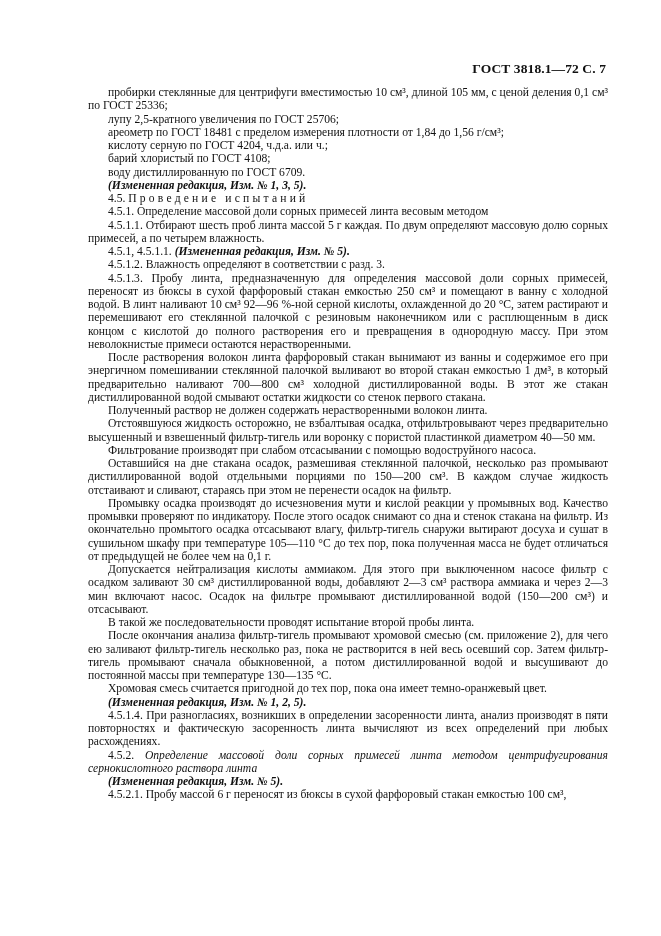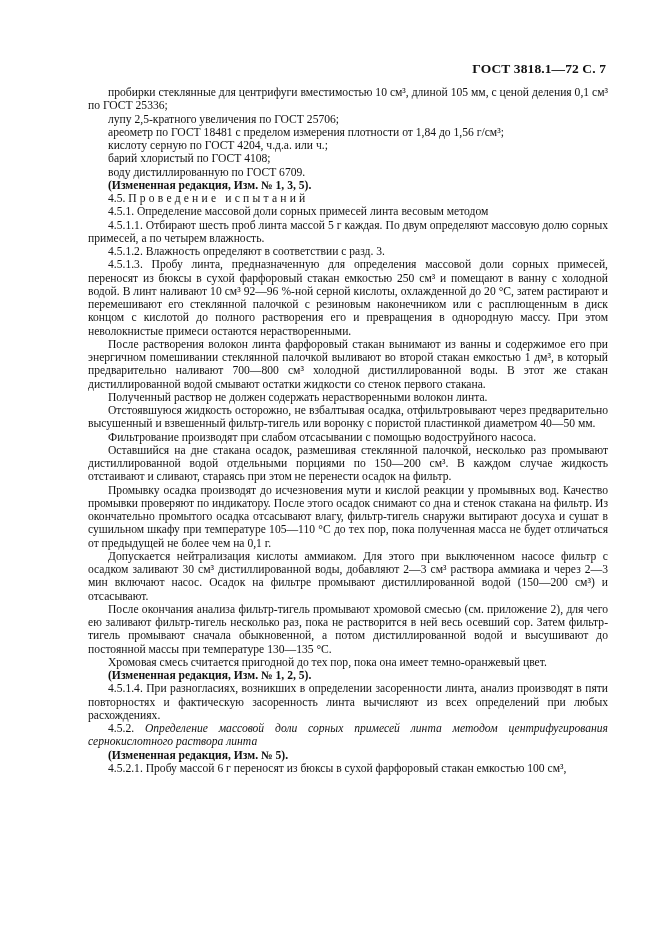--- a/index.html
+++ b/index.html
@@ -3,49 +3,51 @@
 <meta charset="utf-8">
 <style>
   html, body { margin: 0; padding: 0; background: #ffffff; }
   body { width: 661px; height: 936px; position: relative; overflow: hidden;
          font-family: "Liberation Serif", "DejaVu Serif", serif; color: #111; }
   .header { position: absolute; top: 61px; right: 55px; font-weight: bold;
             font-size: 13.5px; letter-spacing: 0.1px; }
   .body { position: absolute; top: 86px; left: 88px; width: 520px;
           font-size: 11.6px; line-height: 13.25px; text-align: justify; }
   .p { margin: 0; text-indent: 20px; }
-  .b { font-weight: bold; }
+  .b { font-weight: bold; font-style: italic; }
   .i { font-style: italic; }
   .sp { letter-spacing: 3.2px; margin-top: 38px; }
 </style>
 </head>
 <body>
 
 <div class="header">ГОСТ 3818.1—72 С. 7</div>
 
 <div class="body">
   <p class="p">пробирки стеклянные для центрифуги вместимостью 10 см³, длиной 105 мм, с ценой деления 0,1 см³ по ГОСТ 25336;</p>
   <p class="p">лупу 2,5-кратного увеличения по ГОСТ 25706;</p>
   <p class="p">ареометр по ГОСТ 18481 с пределом измерения плотности от 1,84 до 1,56 г/см³;</p>
   <p class="p">кислоту серную по ГОСТ 4204, ч.д.а. или ч.;</p>
   <p class="p">барий хлористый по ГОСТ 4108;</p>
   <p class="p">воду дистиллированную по ГОСТ 6709.</p>
   <p class="p b">(Измененная редакция, Изм. №  1, 3, 5).</p>
   <p class="p"><span>4.5. </span><span class="sp">Проведение испытаний</span></p>
   <p class="p">4.5.1.  Определение массовой доли сорных примесей линта весовым методом</p>
   <p class="p">4.5.1.1.  Отбирают шесть проб линта массой 5 г каждая. По двум определяют массовую долю сорных примесей, а по четырем влажность.</p>
+  <p class="p"><span>4.5.1, 4.5.1.1.  </span><span class="b">(Измененная редакция, Изм. №  5).</span></p>
   <p class="p">4.5.1.2.  Влажность определяют в соответствии с разд. 3.</p>
   <p class="p">4.5.1.3.  Пробу линта, предназначенную для определения массовой доли сорных примесей, переносят из бюксы в сухой фарфоровый стакан емкостью 250 см³ и помещают в ванну с холодной водой. В линт наливают 10 см³ 92—96 %-ной серной кислоты, охлажденной до 20 °С, затем растирают и перемешивают его стеклянной палочкой с резиновым наконечником или с расплющенным в диск концом с  кислотой до полного растворения его и превращения в однородную массу. При этом неволокнистые примеси остаются нерастворенными.</p>
   <p class="p">После растворения волокон линта фарфоровый стакан вынимают из ванны и содержимое его при энергичном помешивании стеклянной палочкой выливают во второй стакан емкостью 1 дм³, в который предварительно наливают 700—800 см³ холодной дистиллированной воды. В этот же стакан дистиллированной водой смывают остатки жидкости со стенок первого стакана.</p>
   <p class="p">Полученный раствор не должен содержать нерастворенными волокон линта.</p>
   <p class="p">Отстоявшуюся жидкость осторожно, не взбалтывая осадка, отфильтровывают через предварительно высушенный и взвешенный фильтр-тигель или воронку с пористой пластинкой диаметром 40—50 мм.</p>
   <p class="p">Фильтрование производят при слабом отсасывании с помощью водоструйного насоса.</p>
   <p class="p">Оставшийся на дне стакана осадок, размешивая стеклянной палочкой, несколько раз промывают дистиллированной водой отдельными порциями по 150—200 см³. В каждом случае жидкость отстаивают и сливают, стараясь при этом не перенести осадок на фильтр.</p>
   <p class="p">Промывку осадка производят до исчезновения мути и кислой реакции у промывных вод. Качество промывки проверяют по индикатору. После этого осадок снимают со дна и стенок стакана на фильтр. Из окончательно промытого осадка отсасывают влагу, фильтр-тигель снаружи вытирают досуха и сушат в сушильном шкафу при температуре 105—110 °С до тех пор, пока полученная масса не будет отличаться от предыдущей не более чем на 0,1 г.</p>
   <p class="p">Допускается нейтрализация кислоты аммиаком. Для этого при выключенном насосе фильтр с осадком заливают 30 см³ дистиллированной воды, добавляют 2—3 см³ раствора аммиака и через 2—3 мин включают насос. Осадок на фильтре промывают дистиллированной водой (150—200 см³) и отсасывают.</p>
+  <p class="p">В такой же последовательности проводят испытание второй пробы линта.</p>
   <p class="p">После окончания анализа фильтр-тигель промывают хромовой смесью (см. приложение 2), для чего ею заливают фильтр-тигель несколько раз, пока не растворится в ней весь осевший сор. Затем фильтр-тигель промывают сначала обыкновенной, а потом дистиллированной водой и высушивают до постоянной массы при температуре 130—135 °С.</p>
   <p class="p">Хромовая смесь считается пригодной до тех пор, пока она имеет темно-оранжевый цвет.</p>
   <p class="p b">(Измененная редакция, Изм. №  1, 2, 5).</p>
   <p class="p">4.5.1.4.  При разногласиях, возникших в определении засоренности линта, анализ производят в пяти повторностях и фактическую засоренность линта вычисляют из всех определений при любых расхождениях.</p>
   <p class="p"><span>4.5.2. </span><span class="i">Определение массовой доли сорных примесей линта методом центрифугирования сернокислотного раствора линта</span></p>
   <p class="p b">(Измененная редакция, Изм. №  5).</p>
   <p class="p">4.5.2.1.  Пробу массой 6 г переносят из бюксы в сухой фарфоровый стакан емкостью 100 см³,</p>
 </div>
 
 </body></html>

